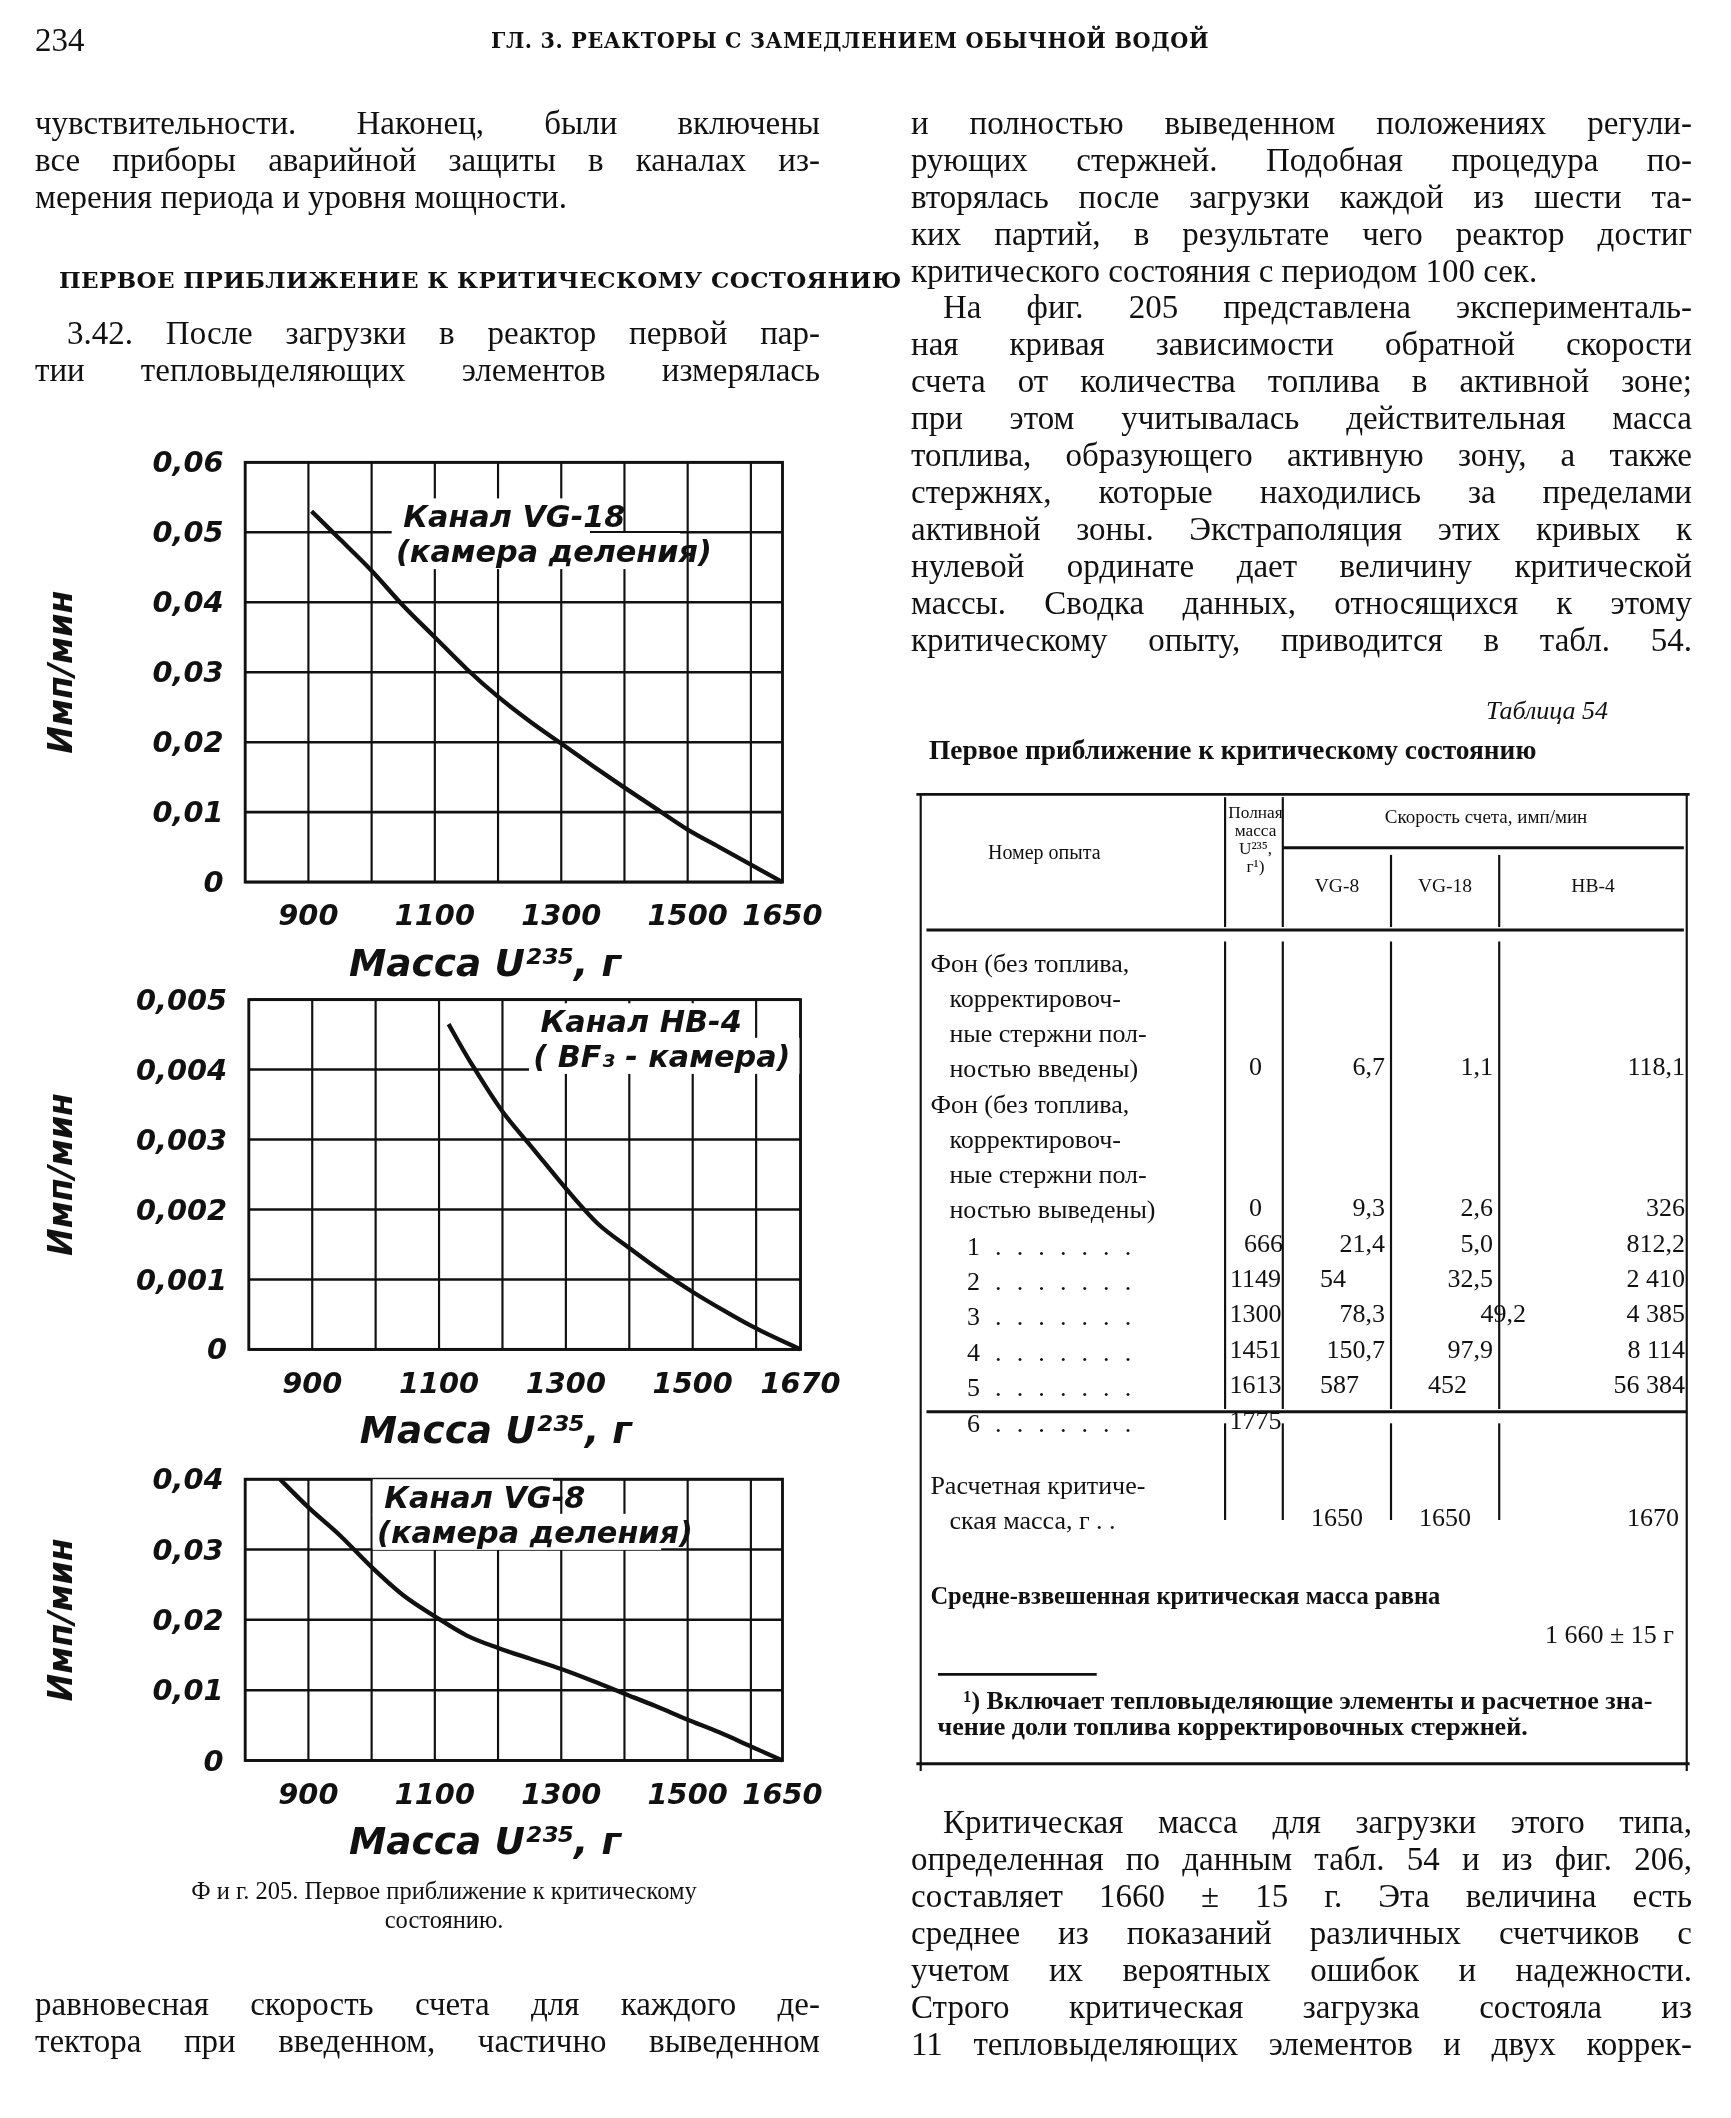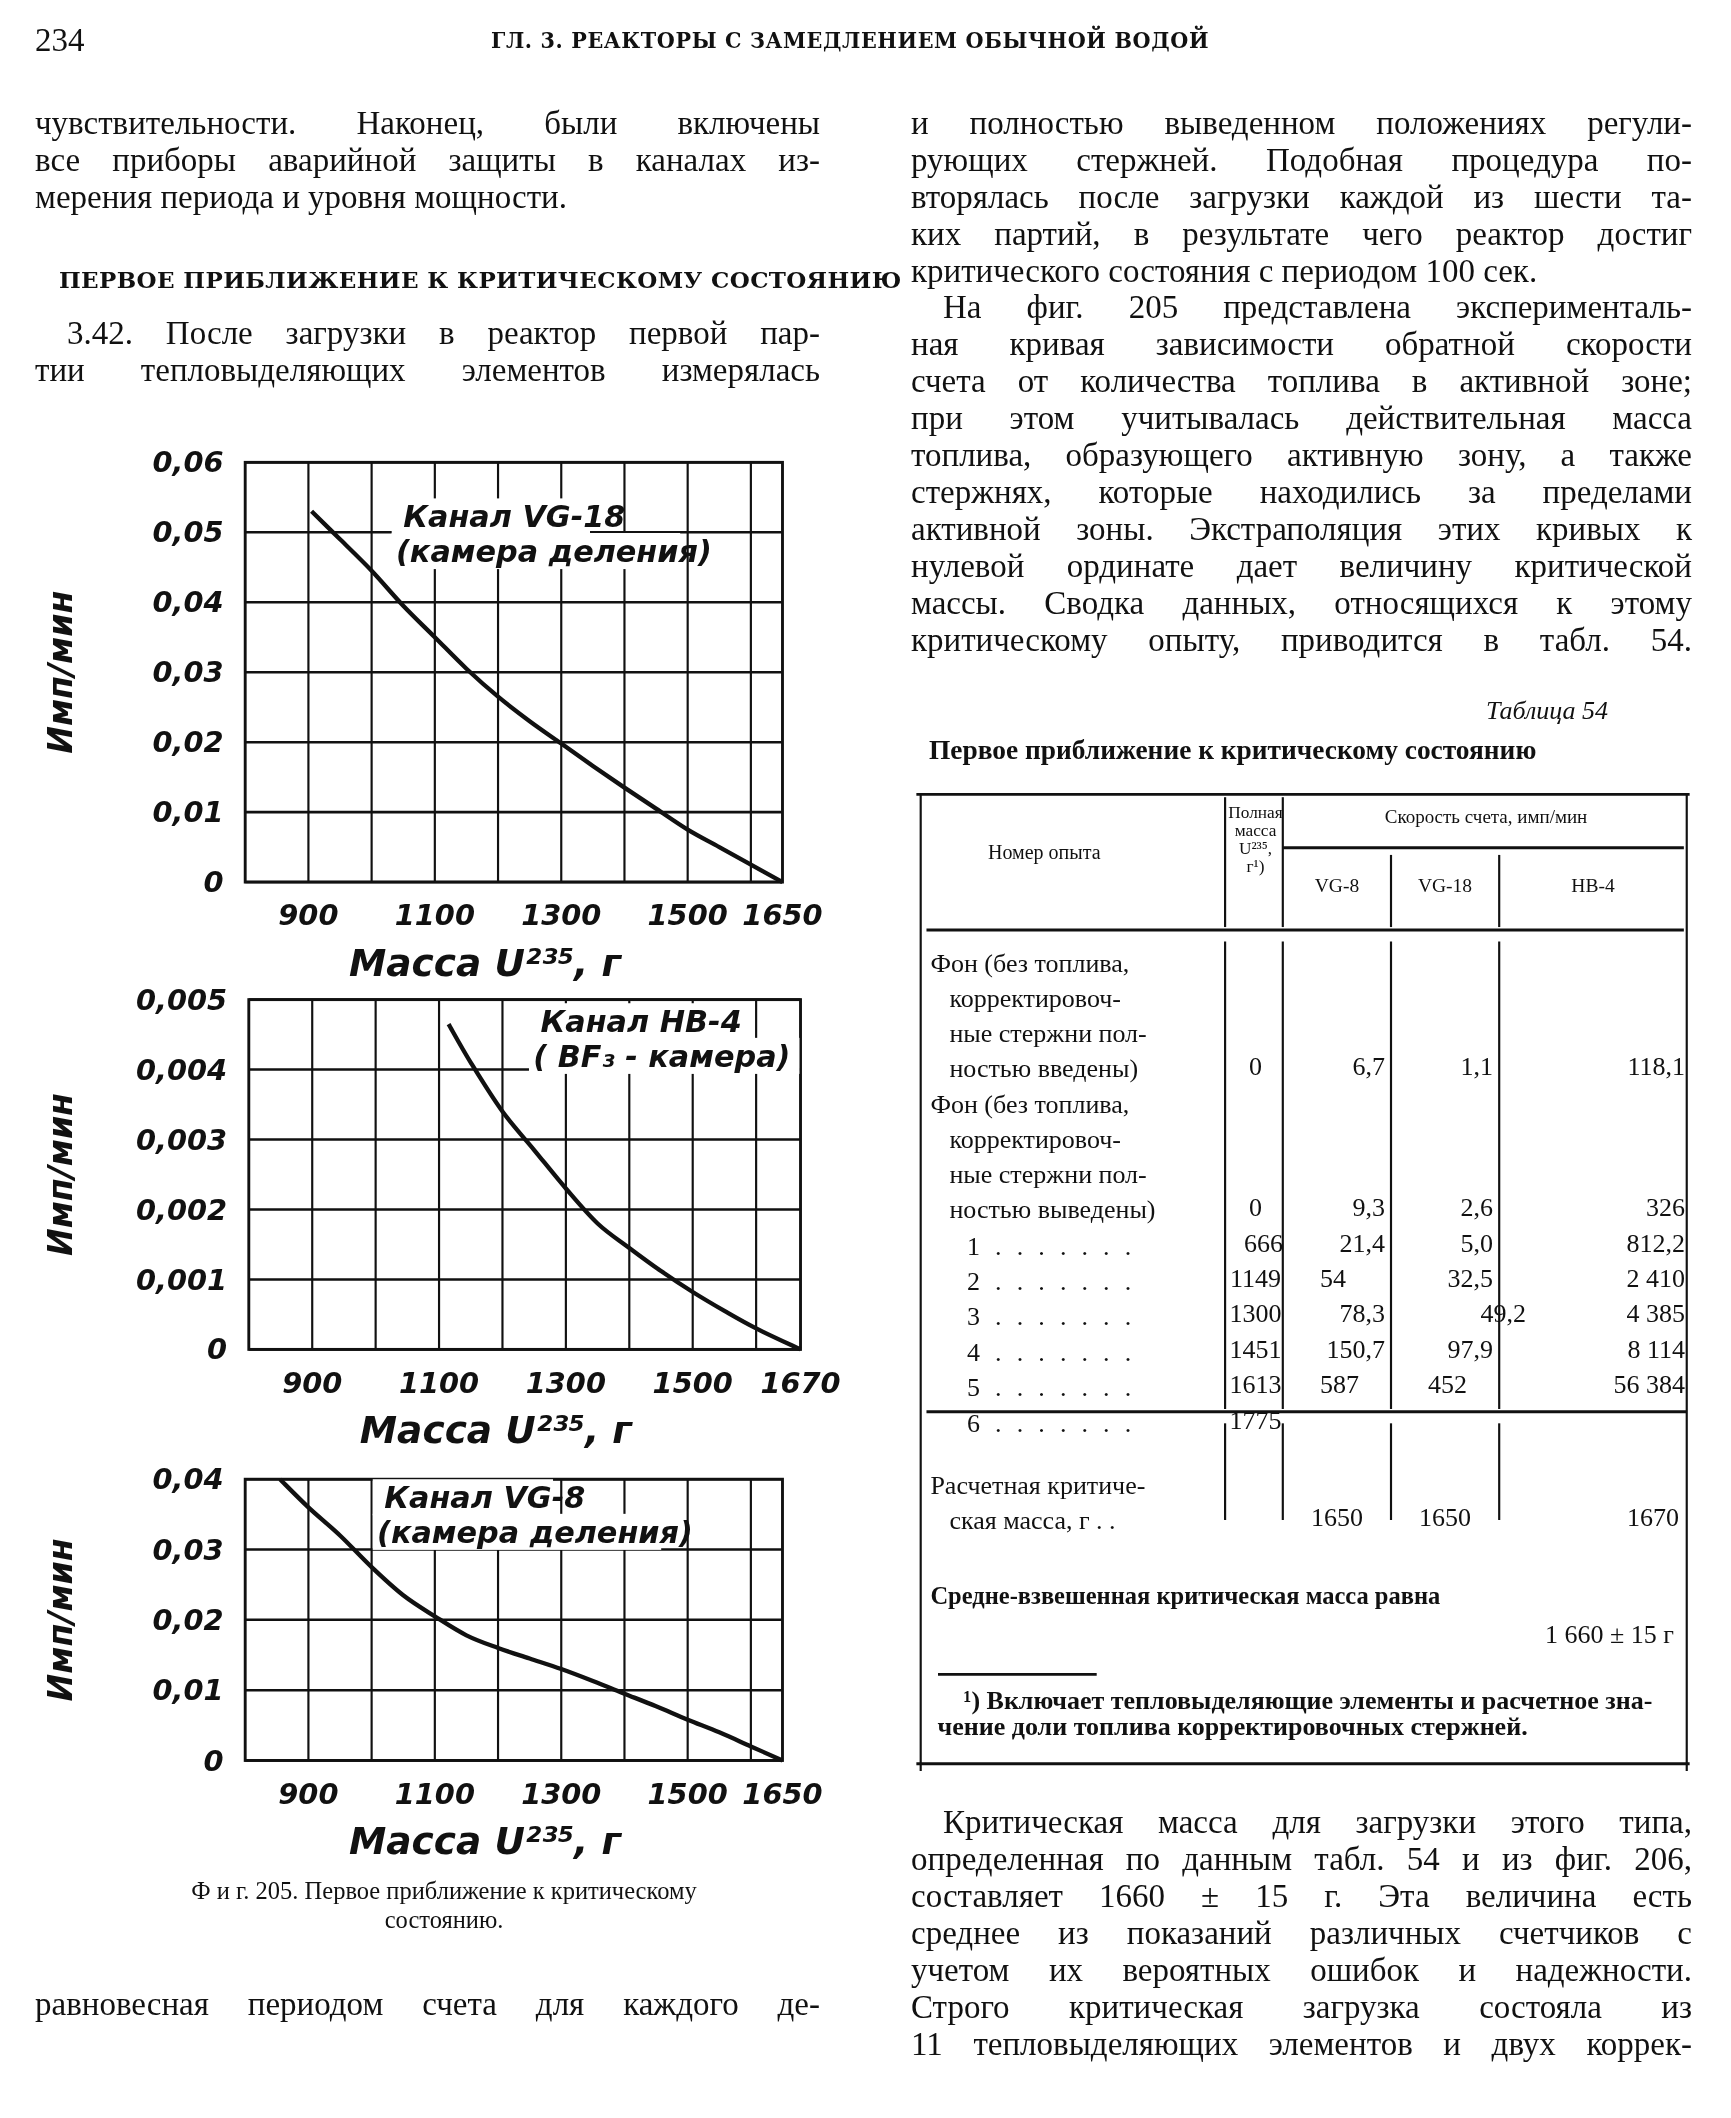--- a/index.html
+++ b/index.html
@@ -148,21 +148,22 @@
       <text x="522.8235294117648" y="1538" font-size="42" fill="#111">(камера деления)</text>
     </g>
 </svg>
 
 <div class="abs caption">
   <div>Ф и г. 205. Первое приближение к критическому</div>
   <div>состоянию.</div>
 </div>
 
 <div class="abs para lcol" style="top:1986px;">
-  <span class="line">равновесная периодом счета для каждого де-</span>
+  <span class="line">равновесная скорость счета для каждого де-</span>
+  <span class="line">тектора при введенном, частично выведенном</span>
 </div>
 
 <div class="abs para rcol" style="top:105px;">
   <span class="line">и полностью выведенном положениях регули-</span>
   <span class="line">рующих стержней. Подобная процедура по-</span>
   <span class="line">вторялась после загрузки каждой из шести та-</span>
   <span class="line">ких партий, в результате чего реактор достиг</span>
   <span class="line" style="text-align-last:left;">критического состояния с периодом 100 сек.</span>
 </div>
 <div class="abs para rcol" style="top:289px;">

